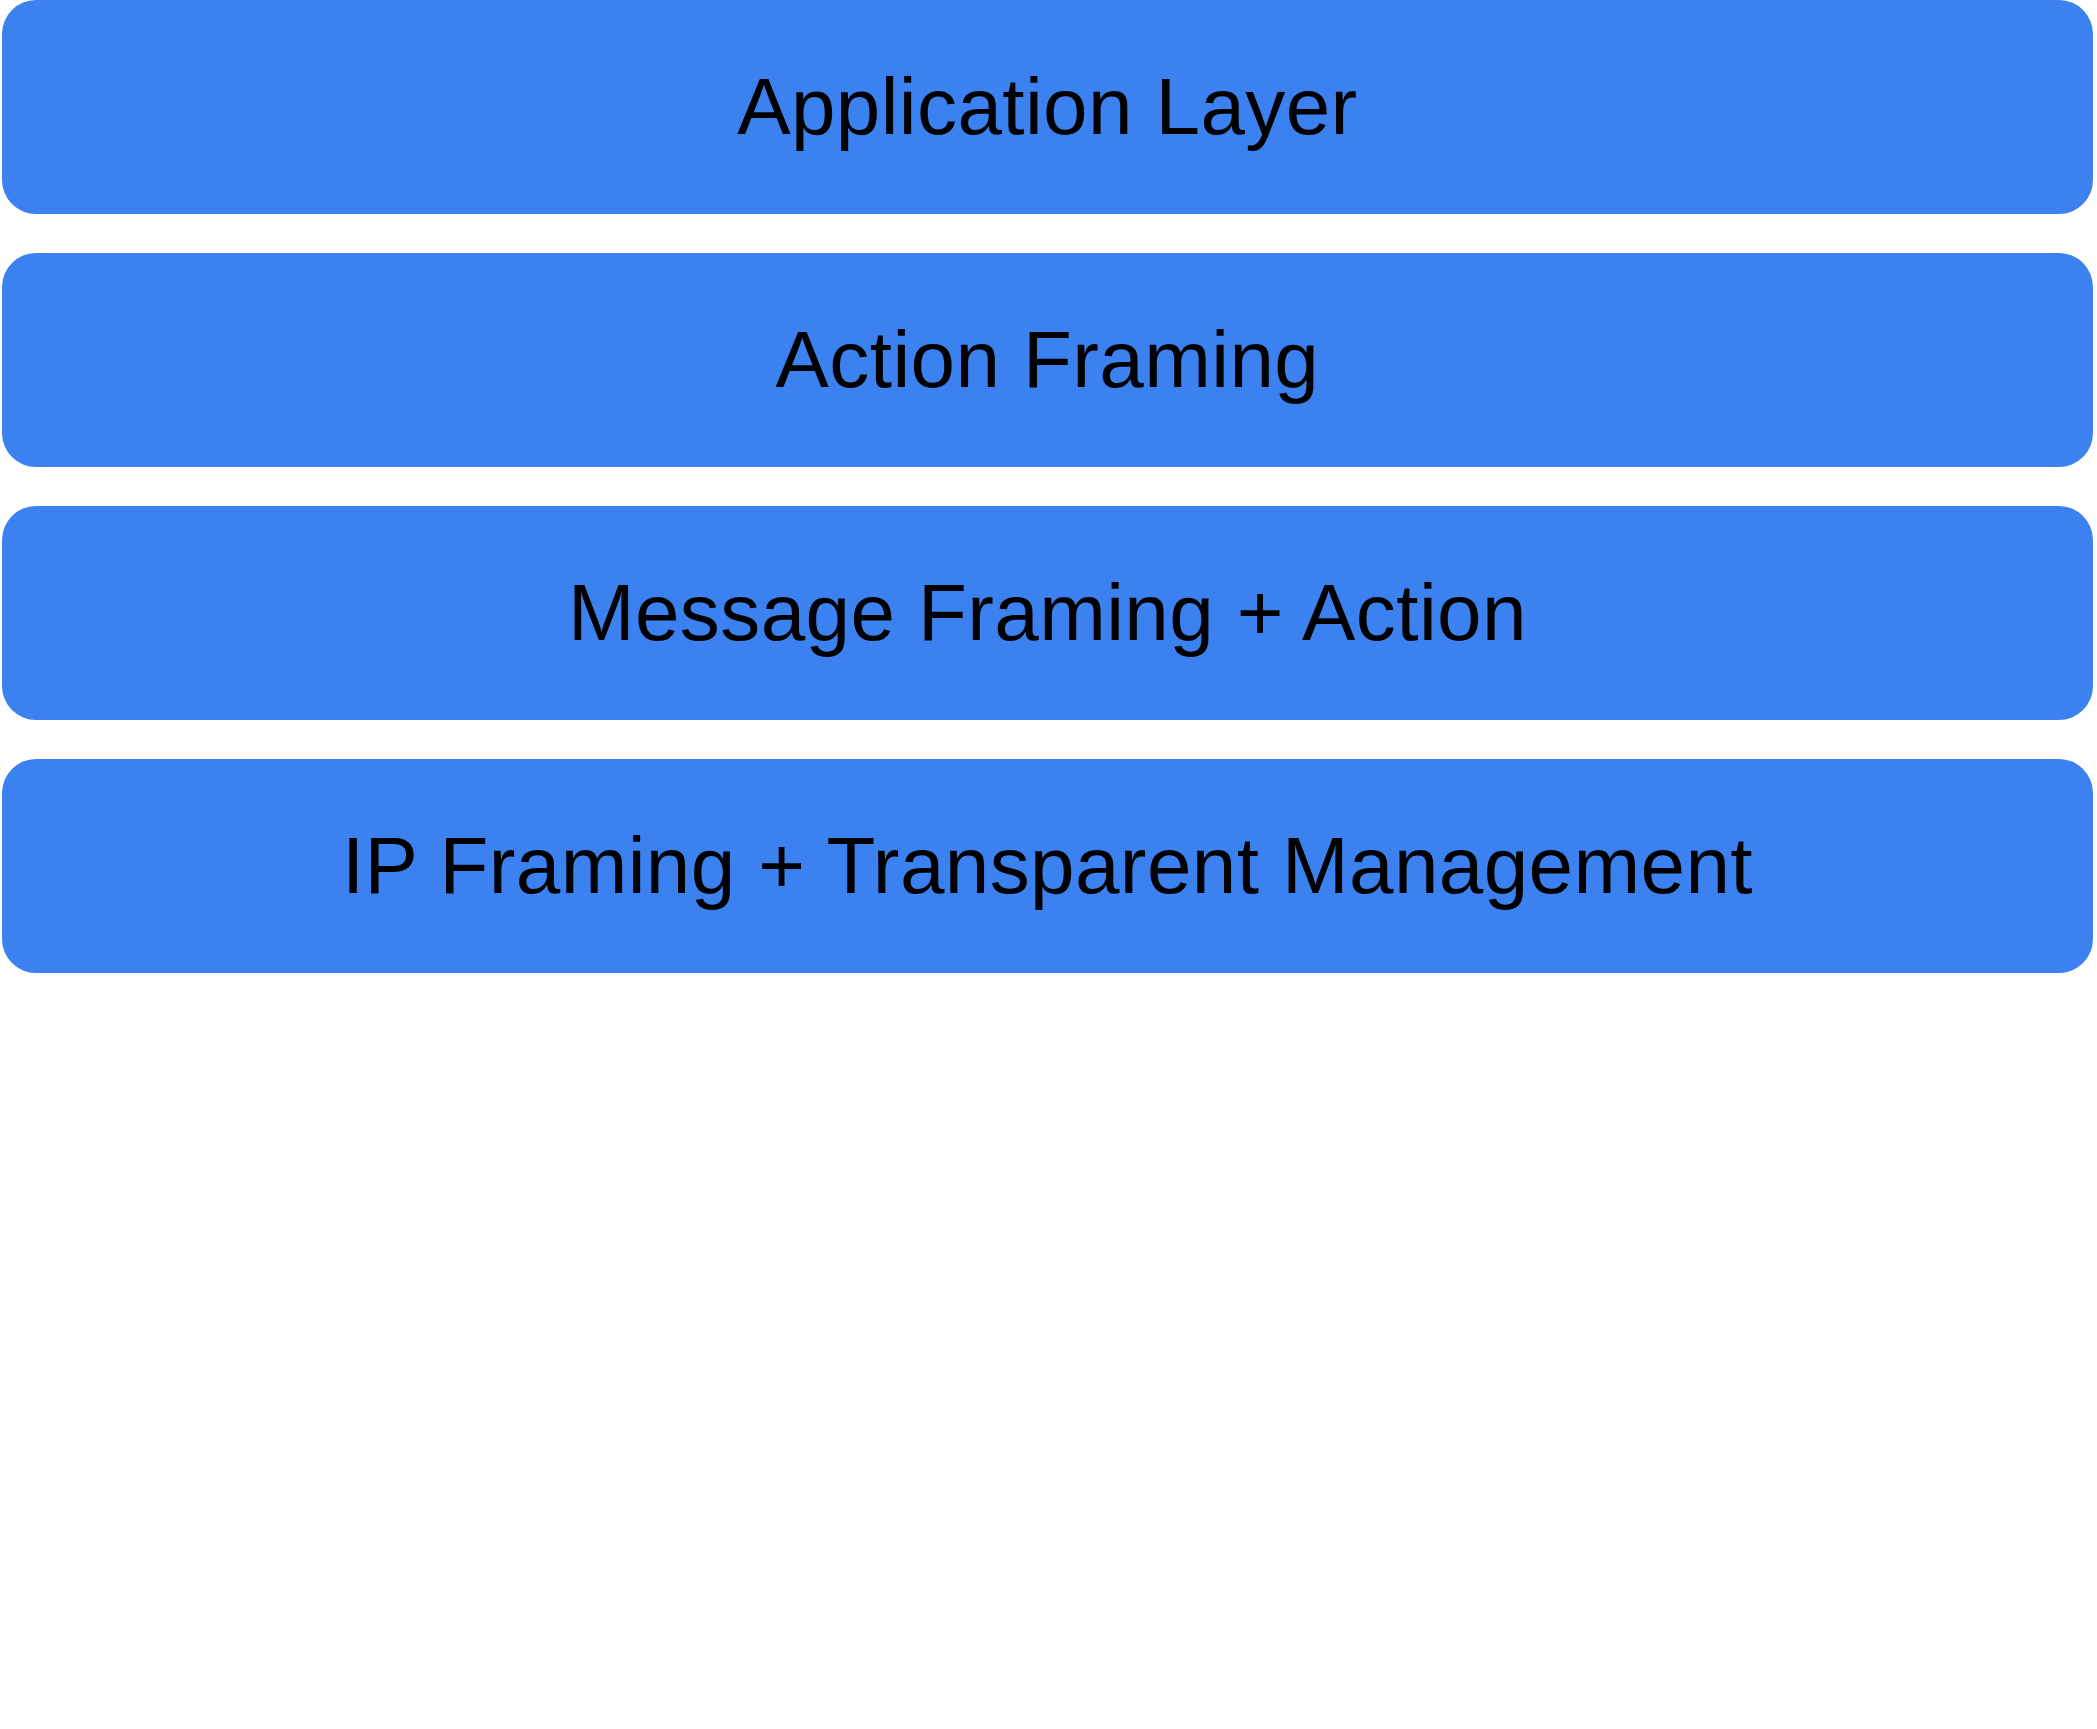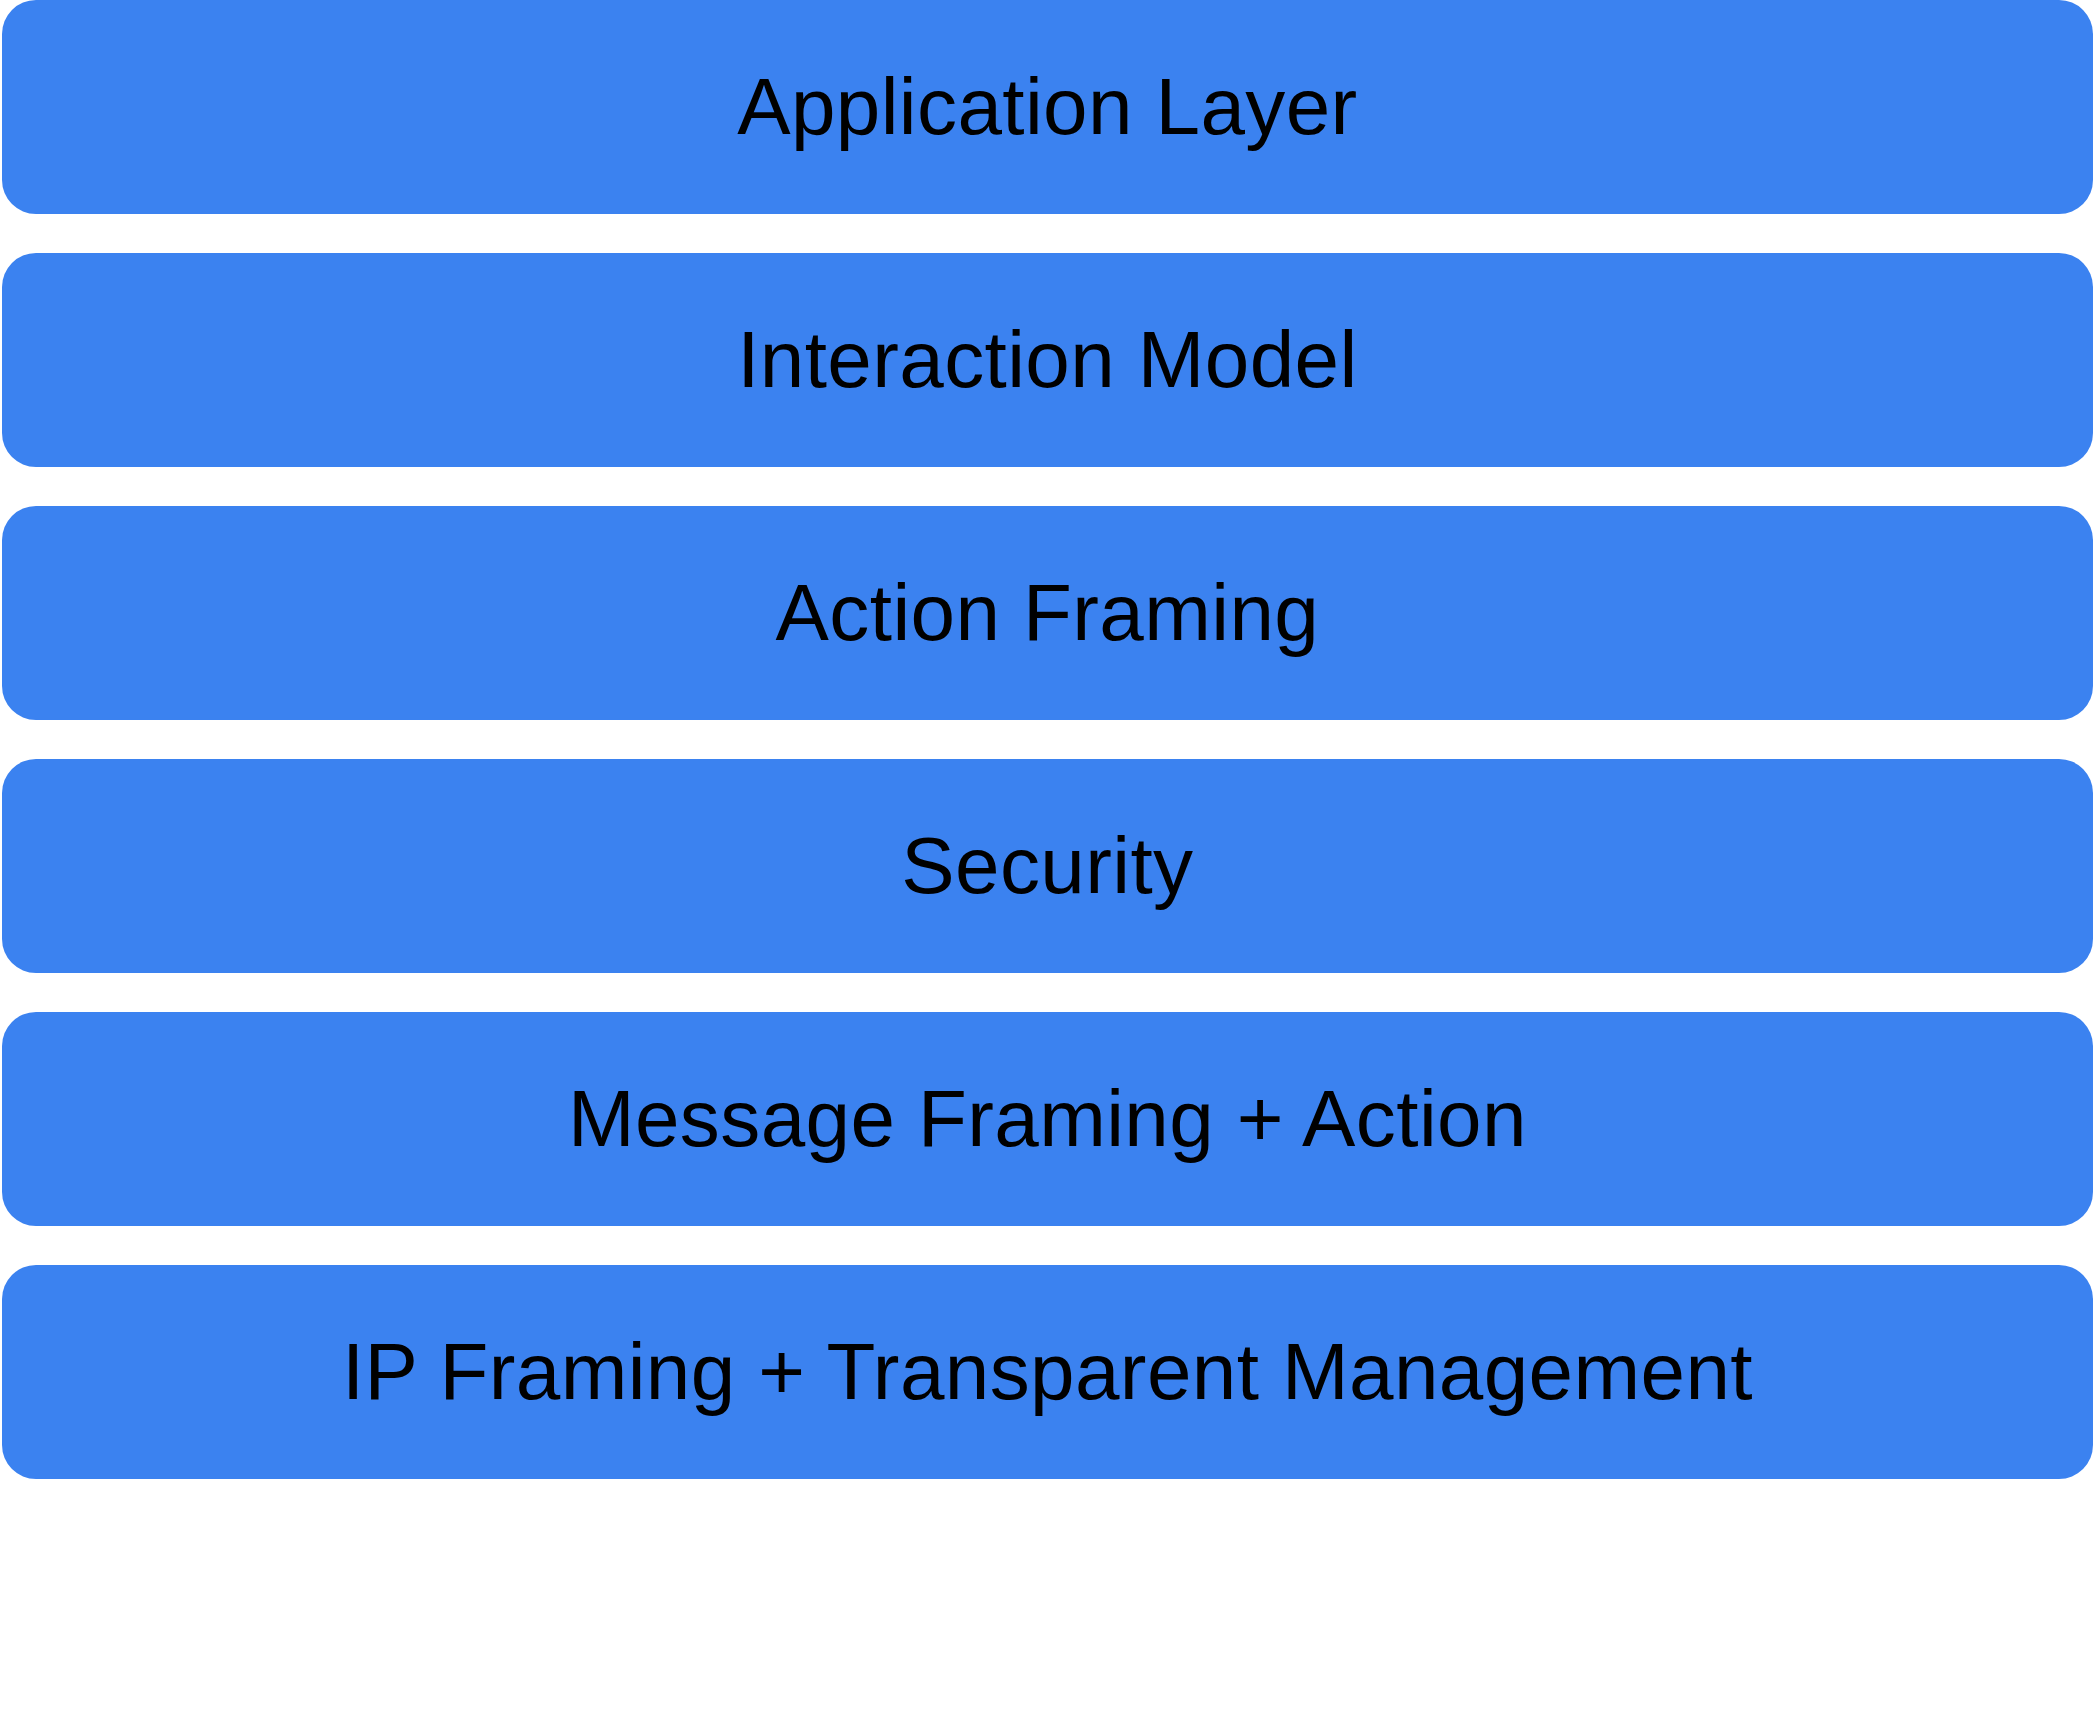--- a/index.html
+++ b/index.html
@@ -40,27 +40,21 @@
   }
 </style>
 </head>
 <body style="background: rgb(255, 255, 255);">
 
 <div class="stack">
   <div class="layer">
     <span class="layer-label">Application Layer</span>
   </div>
   <div class="layer">
-    <span class="layer-label">Interaction Model</span>
-  </div>
-  <div class="layer">
     <span class="layer-label">Action Framing</span>
-  </div>
-  <div class="layer">
-    <span class="layer-label">Security</span>
   </div>
   <div class="layer">
     <span class="layer-label">Message Framing + Action</span>
   </div>
   <div class="layer">
     <span class="layer-label">IP Framing + Transparent Management</span>
   </div>
 </div>
 
 

